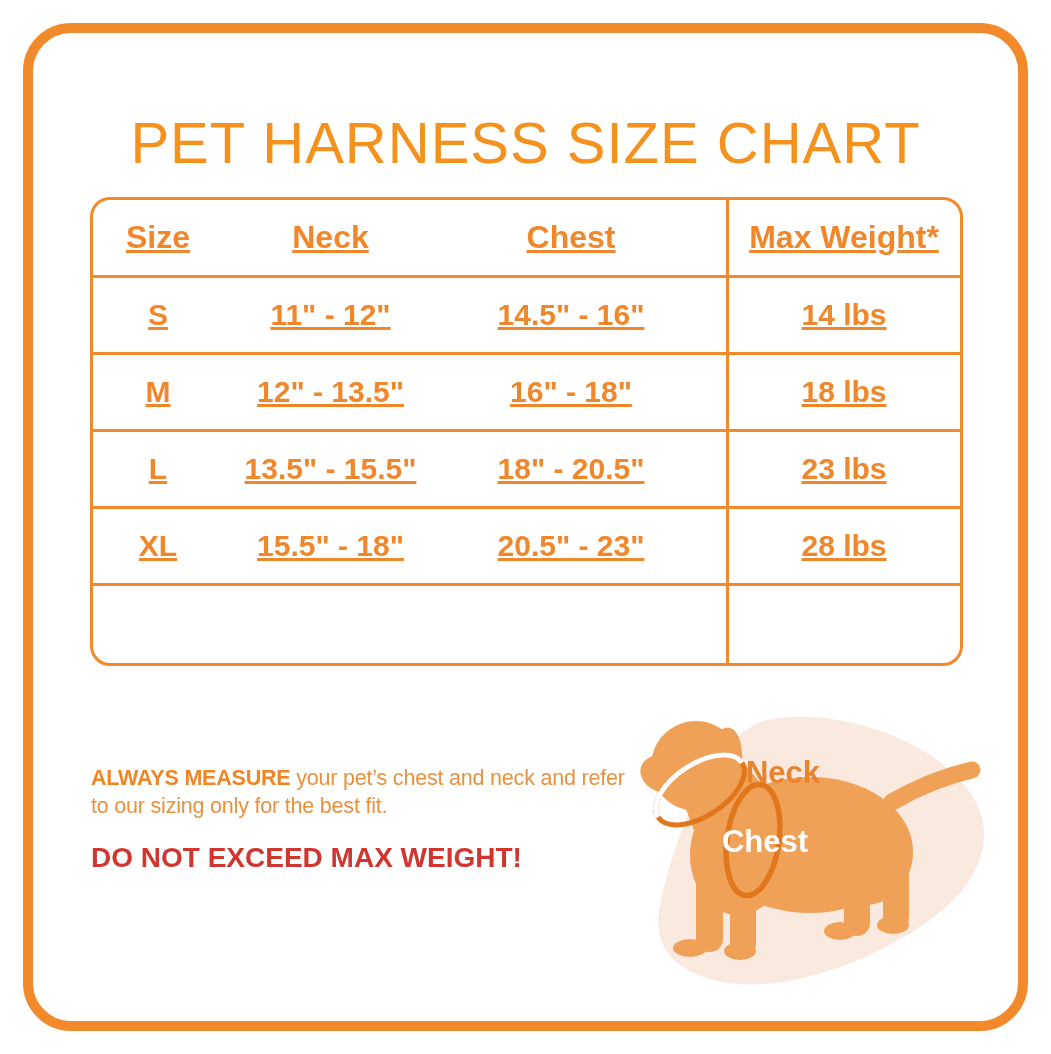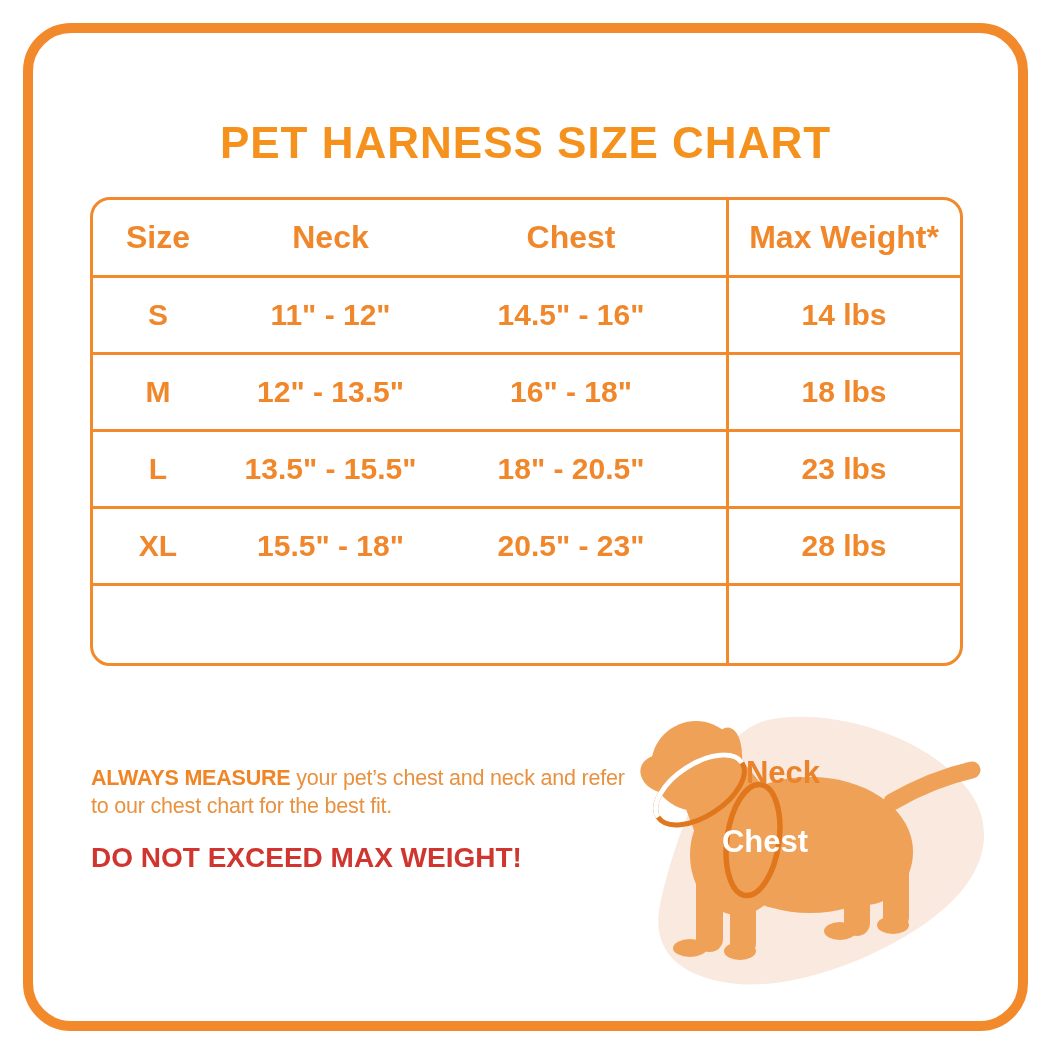--- a/index.html
+++ b/index.html
@@ -6,32 +6,32 @@
   body{
     width:1051px;height:1054px;position:relative;overflow:hidden;
     font-family:"Liberation Sans",sans-serif;
   }
   .frame{
     position:absolute;left:23px;top:23px;width:1005px;height:1008px;
     border:10px solid #F2892B;border-radius:48px;box-sizing:border-box;
   }
   .title{
     position:absolute;left:0;right:0;top:112px;margin:0;
-    text-align:center;font-size:44px;line-height:62px;font-weight:700;
+    text-align:center;font-size:58px;line-height:62px;font-weight:400;
     color:#F5921E;letter-spacing:1px;
   }
   .size-table{
     position:absolute;left:90px;top:197px;width:873px;height:469px;
     border:3px solid #F2892B;border-radius:20px;box-sizing:border-box;
     display:grid;grid-template-rows:78px repeat(5,1fr);
     color:#F0872B;overflow:hidden;
   }
   .t-row{
     display:grid;grid-template-columns:130px 215px 290px 1fr;
-    border-bottom:3px solid #F2892B;box-sizing:border-box;
+    border-bottom:3px solid #F2892B;box-sizing:border-box;text-decoration:underline;
   }
   .t-row:last-child{border-bottom:none;}
   .t-cell{
     display:flex;align-items:center;justify-content:center;
     font-weight:700;font-size:30px;
   }
   .t-row.header .t-cell{font-size:32px;}
   .t-cell.chest{padding-right:24px;}
   .v-divider{
     position:absolute;left:633px;top:0;bottom:0;width:3px;background:#F2892B;
@@ -87,21 +87,21 @@
     <div class="t-cell">15.5" - 18"</div>
     <div class="t-cell chest">20.5" - 23"</div>
     <div class="t-cell">28 lbs</div>
   </div>
   <div class="v-divider"></div>
 </div>
 
 <div class="notes">
   <p class="measure">
     <span class="line"><strong>ALWAYS MEASURE</strong><span> your pet’s chest and neck and refer</span></span>
-    <span class="line">to our chest chart for the best fit.</span>
+    <span class="line">to our sizing only for the best fit.</span>
   </p>
   <p class="warning">DO NOT EXCEED MAX WEIGHT!</p>
 </div>
 
 <svg class="dog-diagram" viewBox="0 0 400 330" width="400" height="330" xmlns="http://www.w3.org/2000/svg">
   <path fill="#F9E9DE" d="M148,30 C215,16 320,50 355,110 C372,142 366,180 328,215 C282,258 185,300 118,294 C62,289 30,262 40,215 C52,158 88,44 148,30 Z"></path>
   <g fill="#F0A158">
     <path d="M272,112 C300,96 325,86 352,80" stroke="#F0A158" stroke-width="17" stroke-linecap="round" fill="none"></path>
     <ellipse cx="190" cy="155" rx="100" ry="68"></ellipse>
     <ellipse cx="245" cy="162" rx="48" ry="53"></ellipse>

